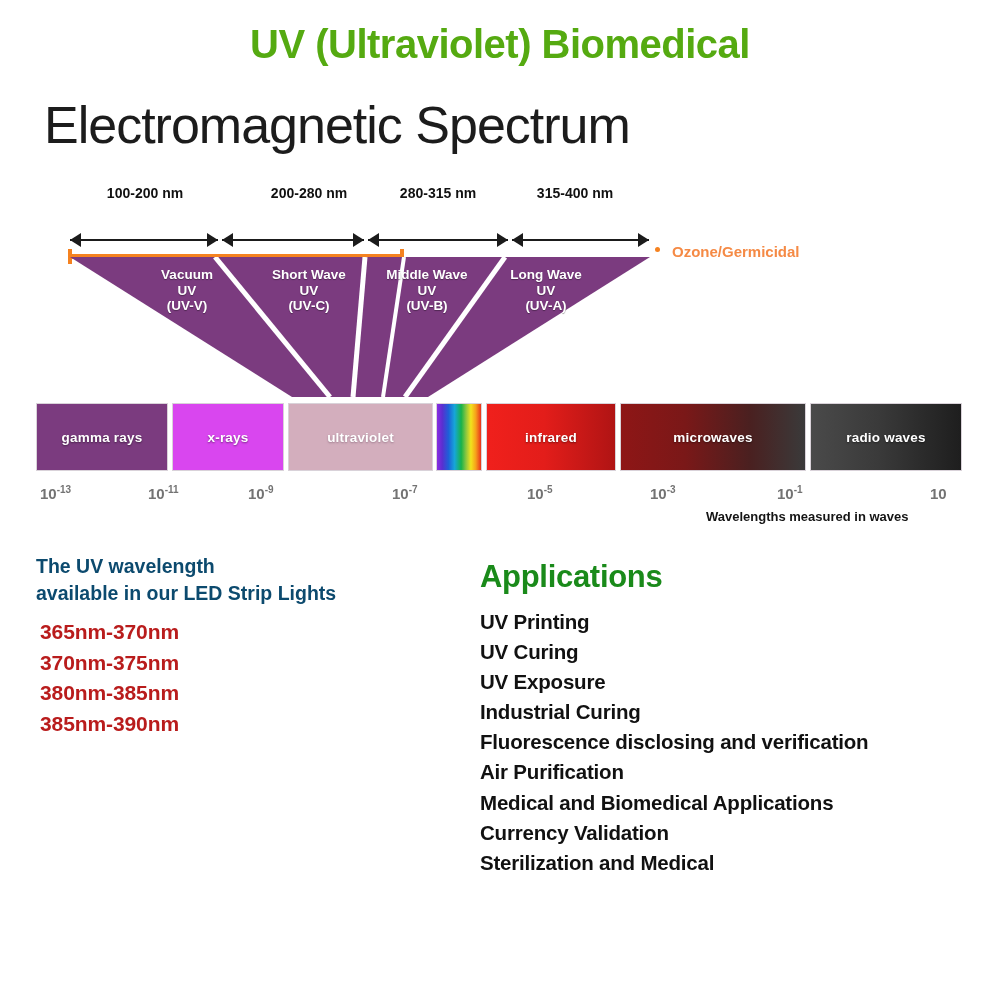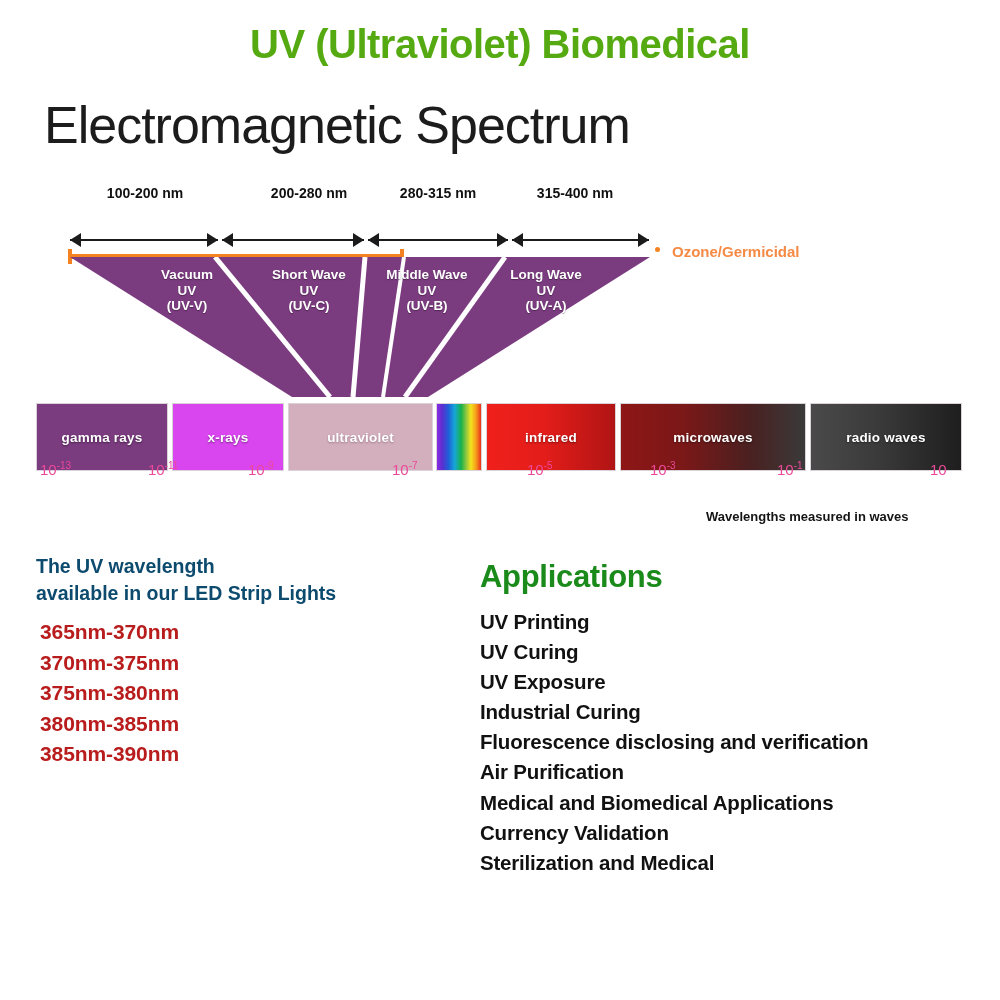--- a/index.html
+++ b/index.html
@@ -81,22 +81,22 @@
     display: flex; align-items: center; justify-content: center;
   }
   .emseg span {
     font-size: 13.5px; font-weight: bold; color: #fff;
     text-shadow: 0 1px 2px rgba(0,0,0,.45);
     letter-spacing: .2px;
   }
   .emseg.light span { color: #ffffff; text-shadow: 0 1px 2px rgba(120,90,110,.6); }
 
   .scale-label {
-    position: absolute; top: 460px;
-    font-size: 15px; font-weight: normal; color: #ec4899; white-space: nowrap;
+    position: absolute; top: 484px;
+    font-size: 15px; font-weight: bold; color: #737373; white-space: nowrap;
   }
   .scale-label sup { font-size: 10px; vertical-align: super; }
   .scale-caption {
     position: absolute; left: 706px; top: 509px;
     font-size: 13px; font-weight: bold; color: #141414; white-space: nowrap;
   }
 
   
   .left-block { position: absolute; left: 36px; top: 553px; width: 420px; }
   .left-heading {
@@ -256,21 +256,20 @@
   <div class="scale-caption">Wavelengths measured in waves</div>
 
   <div class="left-block">
     <div class="left-heading">
       <div>The UV wavelength</div>
       <div>available in our LED Strip Lights</div>
     </div>
     <div class="wl-list">
       <div class="wl-item">365nm-370nm</div>
       <div class="wl-item">370nm-375nm</div>
-      <div class="wl-item">375nm-380nm</div>
       <div class="wl-item">380nm-385nm</div>
       <div class="wl-item">385nm-390nm</div>
     </div>
   </div>
 
   <div class="right-block">
     <div class="app-heading">Applications</div>
     <div class="app-list">
       <div class="app-item">UV Printing</div>
       <div class="app-item">UV Curing</div>

